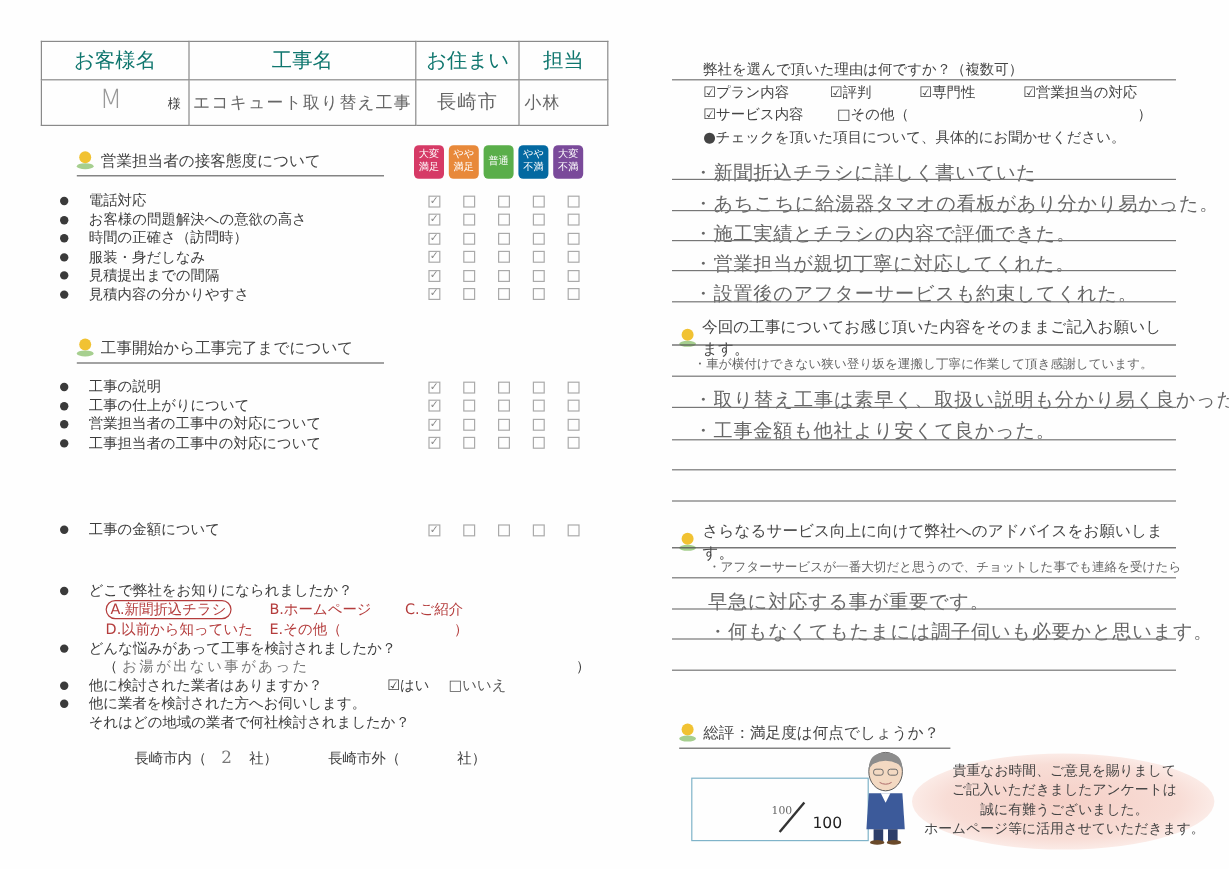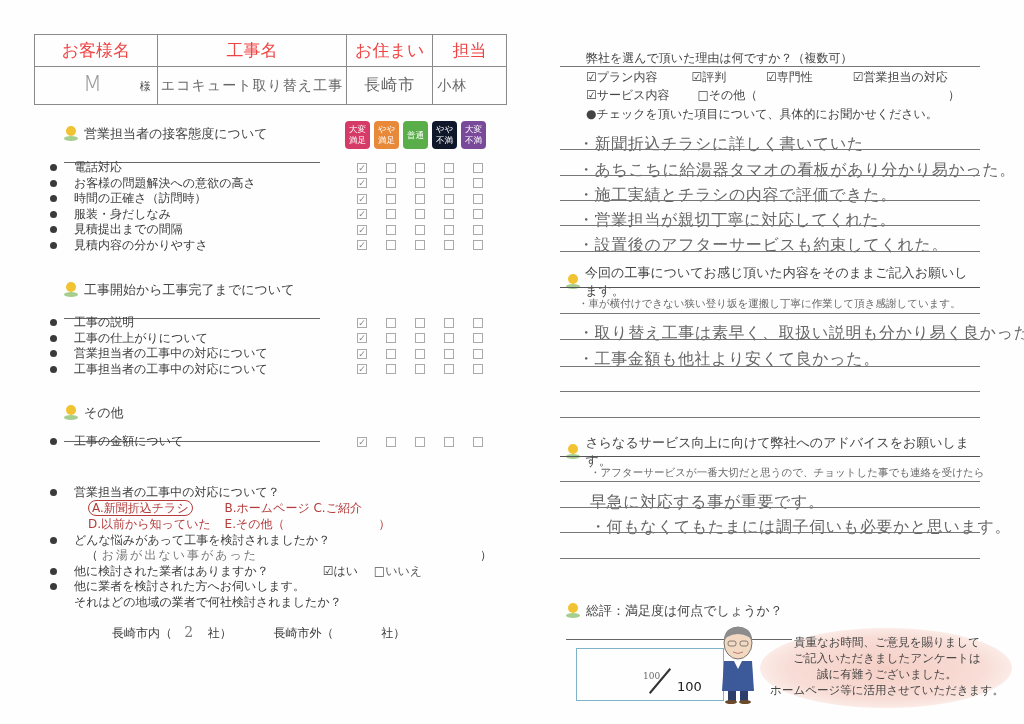--- a/index.html
+++ b/index.html
@@ -3,29 +3,29 @@
 <meta charset="utf-8">
 <style>
   * { box-sizing: border-box; margin: 0; padding: 0; }
   html, body { width: 1024px; height: 724px; background: #ffffff; overflow: hidden; }
   body { font-family: "DejaVu Sans", "Liberation Sans", sans-serif; color: #3a3a3a; position: relative; }
   .page { position: absolute; top: 0; left: 0; width: 1024px; height: 724px; background: #fefefe; }
 
   
   .hdr-table { position: absolute; left: 34px; top: 34px; width: 473px; border-collapse: collapse; }
   .hdr-table td { border: 1px solid #8a8a8a; text-align: center; vertical-align: middle; }
-  .hdr-table .h { height: 32px; font-size: 17px; color: #ef4444; }
+  .hdr-table .h { height: 32px; font-size: 17px; color: #0f766e; }
   .hdr-table .v { height: 38px; font-size: 14px; color: #666; }
   .hw { font-family: "DejaVu Serif", serif; color: #777; letter-spacing: 1px; }
   .cust { position: relative; }
   .cust .name { font-size: 22px; color: #999; font-family: "DejaVu Sans", sans-serif; font-weight: 200; position: absolute; left: 48px; top: 4px; }
   .cust .sama { font-size: 11px; color: #444; position: absolute; right: 6px; top: 12px; }
 
   
-  .sec-title { position: absolute; display: flex; align-items: center; font-size: 13px; color: #444; border-bottom: 1.5px solid #666; padding-bottom: 19px; }
+  .sec-title { position: absolute; display: flex; align-items: center; font-size: 13px; color: #444; border-bottom: 1.5px solid #666; padding-bottom: 3px; }
   .flower { width: 14px; height: 16px; position: relative; margin-right: 6px; display: inline-block; }
   .flower::before { content: ""; position: absolute; left: 2px; top: 0; width: 10px; height: 10px; border-radius: 50%; background: #f1c232; }
   .flower::after { content: ""; position: absolute; left: 0; top: 10px; width: 14px; height: 5px; border-radius: 50%; background: #a6cf8f; }
 
   .badges { position: absolute; left: 345px; top: 121px; display: flex; gap: 4px; }
   .badge { width: 25px; height: 28px; border-radius: 4px; color: #fff; font-size: 8.5px; line-height: 11px; display: flex; align-items: center; justify-content: center; text-align: center; padding: 2px; }
 
   .rows { position: absolute; left: 50px; }
   .row { display: flex; align-items: center; height: 15.5px; font-size: 12px; color: #3c3c3c; }
   .row .dot { width: 7px; height: 7px; border-radius: 50%; background: #3a3a3a; margin-right: 17px; }
@@ -81,21 +81,21 @@
 
   <div class="sec-title" style="left:64px;top:125px;width:256px">
     <span class="flower"></span>
     <span>営業担当者の接客態度について</span>
   </div>
 
   <div class="badges">
     <div class="badge" style="background:#d63a66">大変満足</div>
     <div class="badge" style="background:#e8893a">やや満足</div>
     <div class="badge" style="background:#5aae4a">普通</div>
-    <div class="badge" style="background:#0f172a">やや不満</div>
+    <div class="badge" style="background:#0369a1">やや不満</div>
     <div class="badge" style="background:#7a4a9a">大変不満</div>
   </div>
 
   <div class="rows" style="top:160px">
     <div class="row">
         <span class="dot"></span>
         <span class="lbl">電話対応</span>
         <span class="boxes">
           <span class="cb">✓</span>
           <span class="cb"></span>
@@ -205,45 +205,41 @@
         <span class="boxes">
           <span class="cb">✓</span>
           <span class="cb"></span>
           <span class="cb"></span>
           <span class="cb"></span>
           <span class="cb"></span>
         </span>
       </div>
   </div>
 
-  <div class="sec-title" style="left:64px;top:404px;width:256px">
-    <span class="flower"></span>
-    <span>その他</span>
-  </div>
   <div class="rows" style="top:434px">
     <div class="row">
         <span class="dot"></span>
         <span class="lbl">工事の金額について</span>
         <span class="boxes">
           <span class="cb">✓</span>
           <span class="cb"></span>
           <span class="cb"></span>
           <span class="cb"></span>
           <span class="cb"></span>
         </span>
       </div>
   </div>
 
   <div class="q" style="top:484px">
-    <span class="dot"></span><span>営業担当者の工事中の対応について？</span>
+    <span class="dot"></span><span>どこで弊社をお知りになられましたか？</span>
   </div>
   <div class="q red" style="top:500px;left:88px">
     <span class="circled">A.新聞折込チラシ</span>
     <span style="margin-left:28px">B.ホームページ</span>
-    <span style="">C.ご紹介</span>
+    <span style="margin-left:24px">C.ご紹介</span>
   </div>
   <div class="q" style="top:532px">
     <span class="dot"></span><span>どんな悩みがあって工事を検討されましたか？</span>
   </div>
 
   <div class="q red" style="top:516px;left:88px">
     <span>D.以前から知っていた</span>
     <span style="margin-left:10px">E.その他（</span>
     <span style="margin-left:90px">）</span>
   </div>

